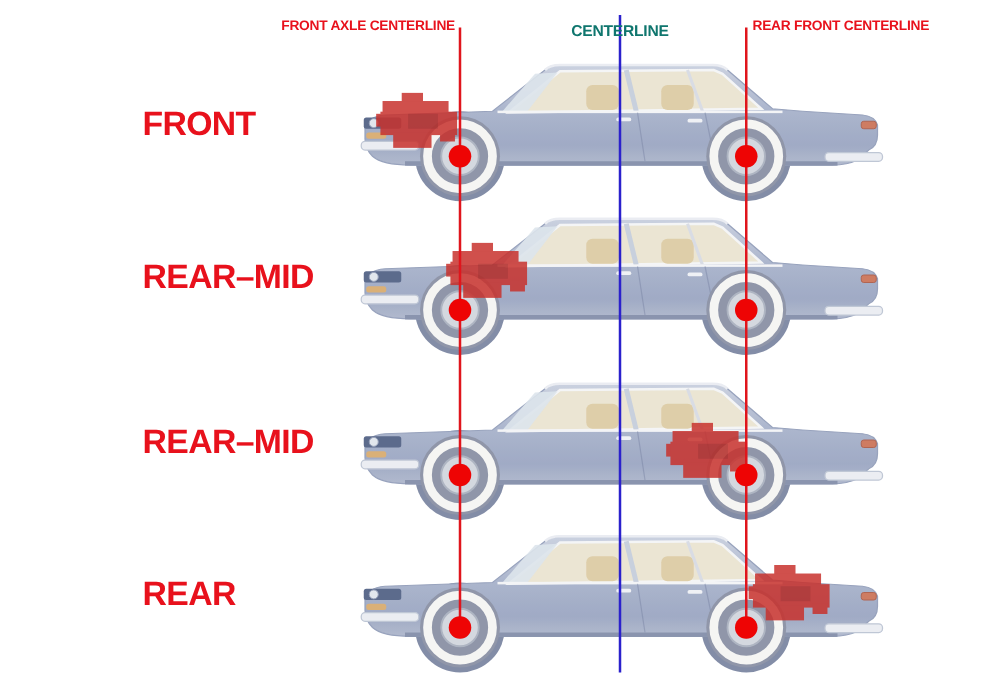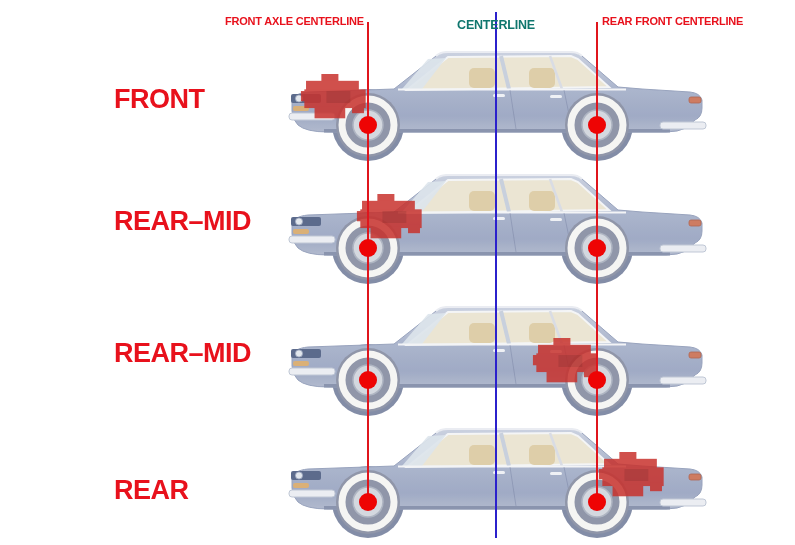--- a/index.html
+++ b/index.html
@@ -33,21 +33,21 @@
   #row-rear-mid{top:300px;}
   #row-rear{top:422px;}
   .row-label{
     position:absolute;left:114px;z-index:7;
     font-size:27px;font-weight:700;letter-spacing:-0.5px;
     color:#e8111c;white-space:nowrap;
   }
   #row-front .row-label{top:39px;}
   #row-front-mid .row-label{top:38px;}
   #row-rear-mid .row-label{top:38px;}
-  #row-rear .row-label{top:53px;}
+  #row-rear .row-label{top:38px;}
   .car-box{position:absolute;left:288px;top:0;width:420px;height:118px;}
   .car-svg{position:absolute;left:0;top:0;z-index:1;opacity:0.9;}
   
   .engine{position:absolute;z-index:4;opacity:0.85;}
   .engine--front{left:8px;top:29px;}
   .engine--front-mid{left:64px;top:26px;}
   .engine--rear-mid{left:240px;top:38px;}
   .engine--rear{left:306px;top:30px;}
   
   .hub-dot{

